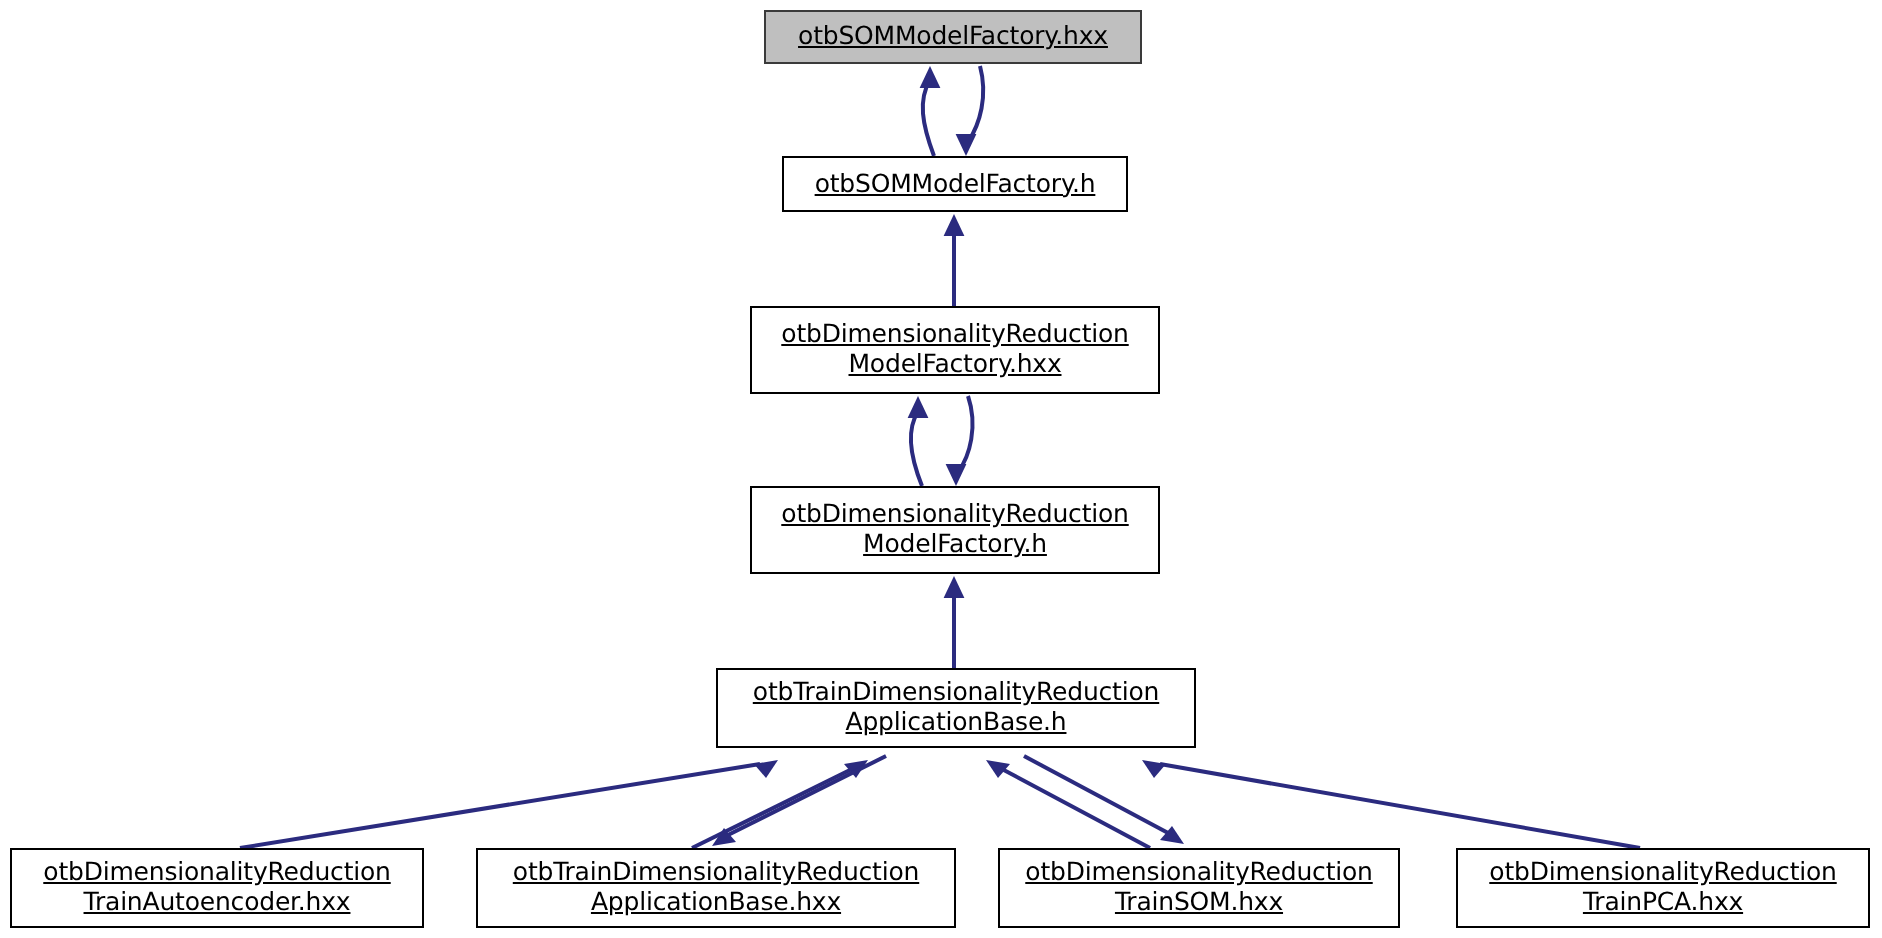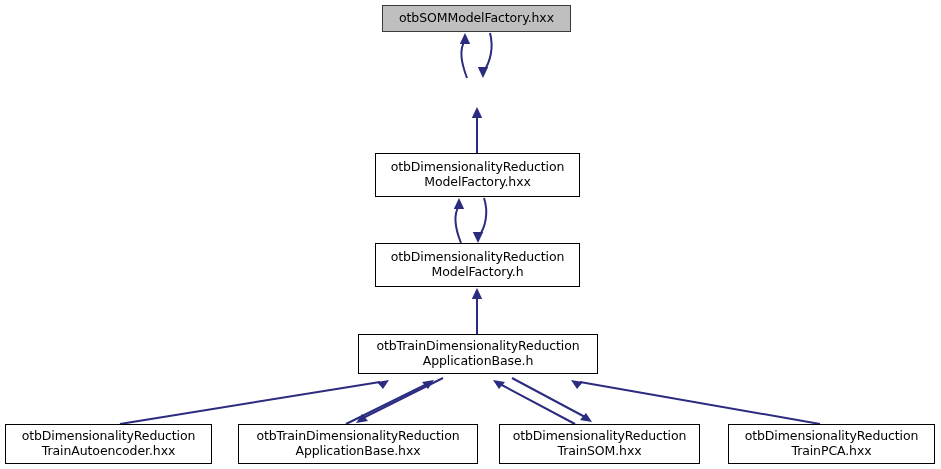--- a/index.html
+++ b/index.html
@@ -35,20 +35,21 @@
     display: flex;
     align-items: center;
     justify-content: center;
     text-align: center;
     line-height: 1.18;
     font-size: 12.5px;
     color: #000000;
     letter-spacing: -0.1px;
     white-space: pre-line;
     z-index: 3;
+    text-decoration: underline;
   }
   .node-box.highlight {
     background: #bfbfbf;
     border-color: #3a3a3a;
   }
   .node-label {
     display: block;
     padding: 0 4px;
     white-space: pre-line;
   }
@@ -79,20 +80,21 @@
       <polygon points="356,423 368,421 362,414" fill="#2b2b7f"></polygon>
       <path d="M 575 424 L 500 384" fill="none" stroke="#2b2b7f" stroke-width="2"></path>
       <polygon points="493,380 505,382 499,389" fill="#2b2b7f"></polygon>
       <path d="M 512 378 L 585 417" fill="none" stroke="#2b2b7f" stroke-width="2"></path>
       <polygon points="592,422 580,420 586,413" fill="#2b2b7f"></polygon>
       <path d="M 820 424 L 580 382" fill="none" stroke="#2b2b7f" stroke-width="2"></path>
       <polygon points="571,380 583,382 577,389" fill="#2b2b7f"></polygon>
     </svg>
 
 <div class="node-box highlight" style="left: 382px; top: 5px; width: 189px; height: 27px;"><span class="node-label">otbSOMModelFactory.hxx</span></div>
+    <div class="node-box" style="left: 391px; top: 78px; width: 173px; height: 28px;"><span class="node-label">otbSOMModelFactory.h</span></div>
     <div class="node-box" style="left: 375px; top: 153px; width: 205px; height: 44px;"><span class="node-label">otbDimensionalityReduction
 ModelFactory.hxx</span></div>
     <div class="node-box" style="left: 375px; top: 243px; width: 205px; height: 44px;"><span class="node-label">otbDimensionalityReduction
 ModelFactory.h</span></div>
     <div class="node-box" style="left: 358px; top: 334px; width: 240px; height: 40px;"><span class="node-label">otbTrainDimensionalityReduction
 ApplicationBase.h</span></div>
     <div class="node-box" style="left: 5px; top: 424px; width: 207px; height: 40px;"><span class="node-label">otbDimensionalityReduction
 TrainAutoencoder.hxx</span></div>
     <div class="node-box" style="left: 238px; top: 424px; width: 240px; height: 40px;"><span class="node-label">otbTrainDimensionalityReduction
 ApplicationBase.hxx</span></div>

